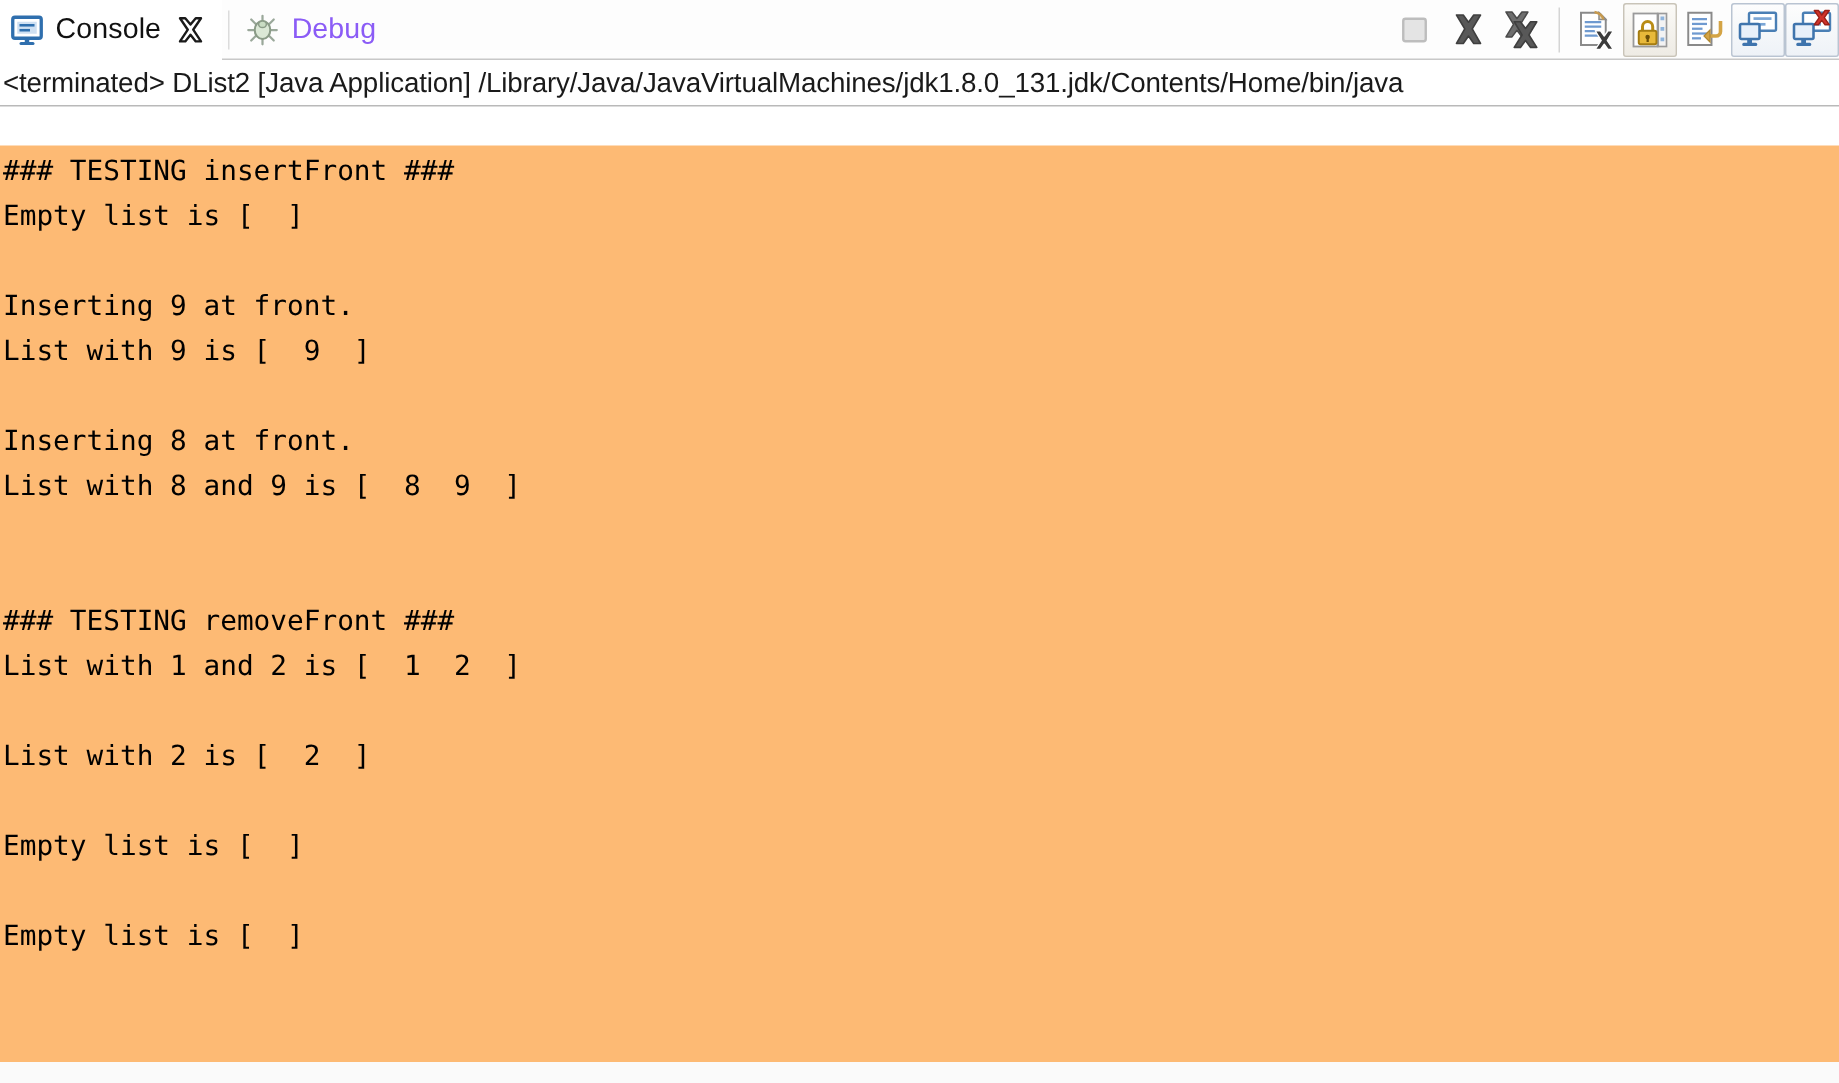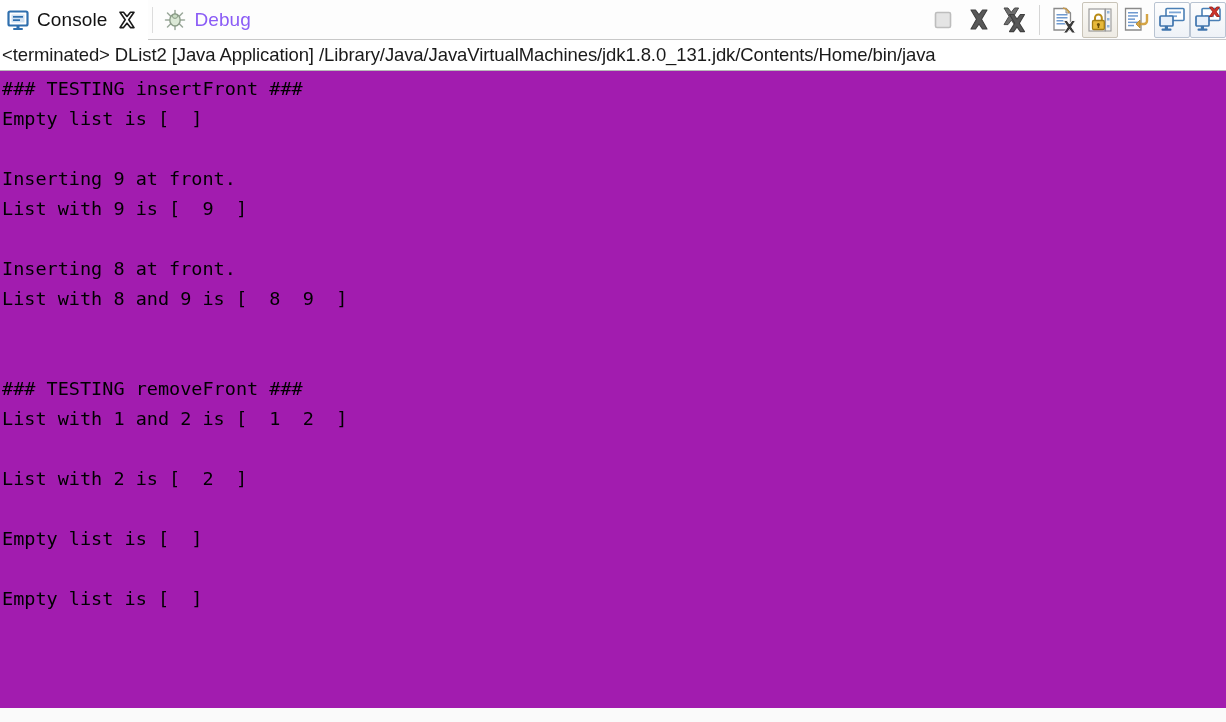--- a/index.html
+++ b/index.html
@@ -139,23 +139,24 @@
     font-size: 18.5px;
     color: #1a1a1a;
     letter-spacing: -0.1px;
     white-space: nowrap;
   }
 
   
   .console {
     position: relative;
     flex: 1 1 auto;
-    background: #a21caf;
+    background: #fdba74;
     overflow: hidden;
     padding-top: 3px;
+    margin-top: 26px;
   }
   .console-lines {
     font-family: "DejaVu Sans Mono", "Liberation Mono", monospace;
     font-size: 18.5px;
     line-height: 30px;
     color: #000000;
     white-space: pre;
     padding-left: 2px;
     letter-spacing: 0px;
   }

